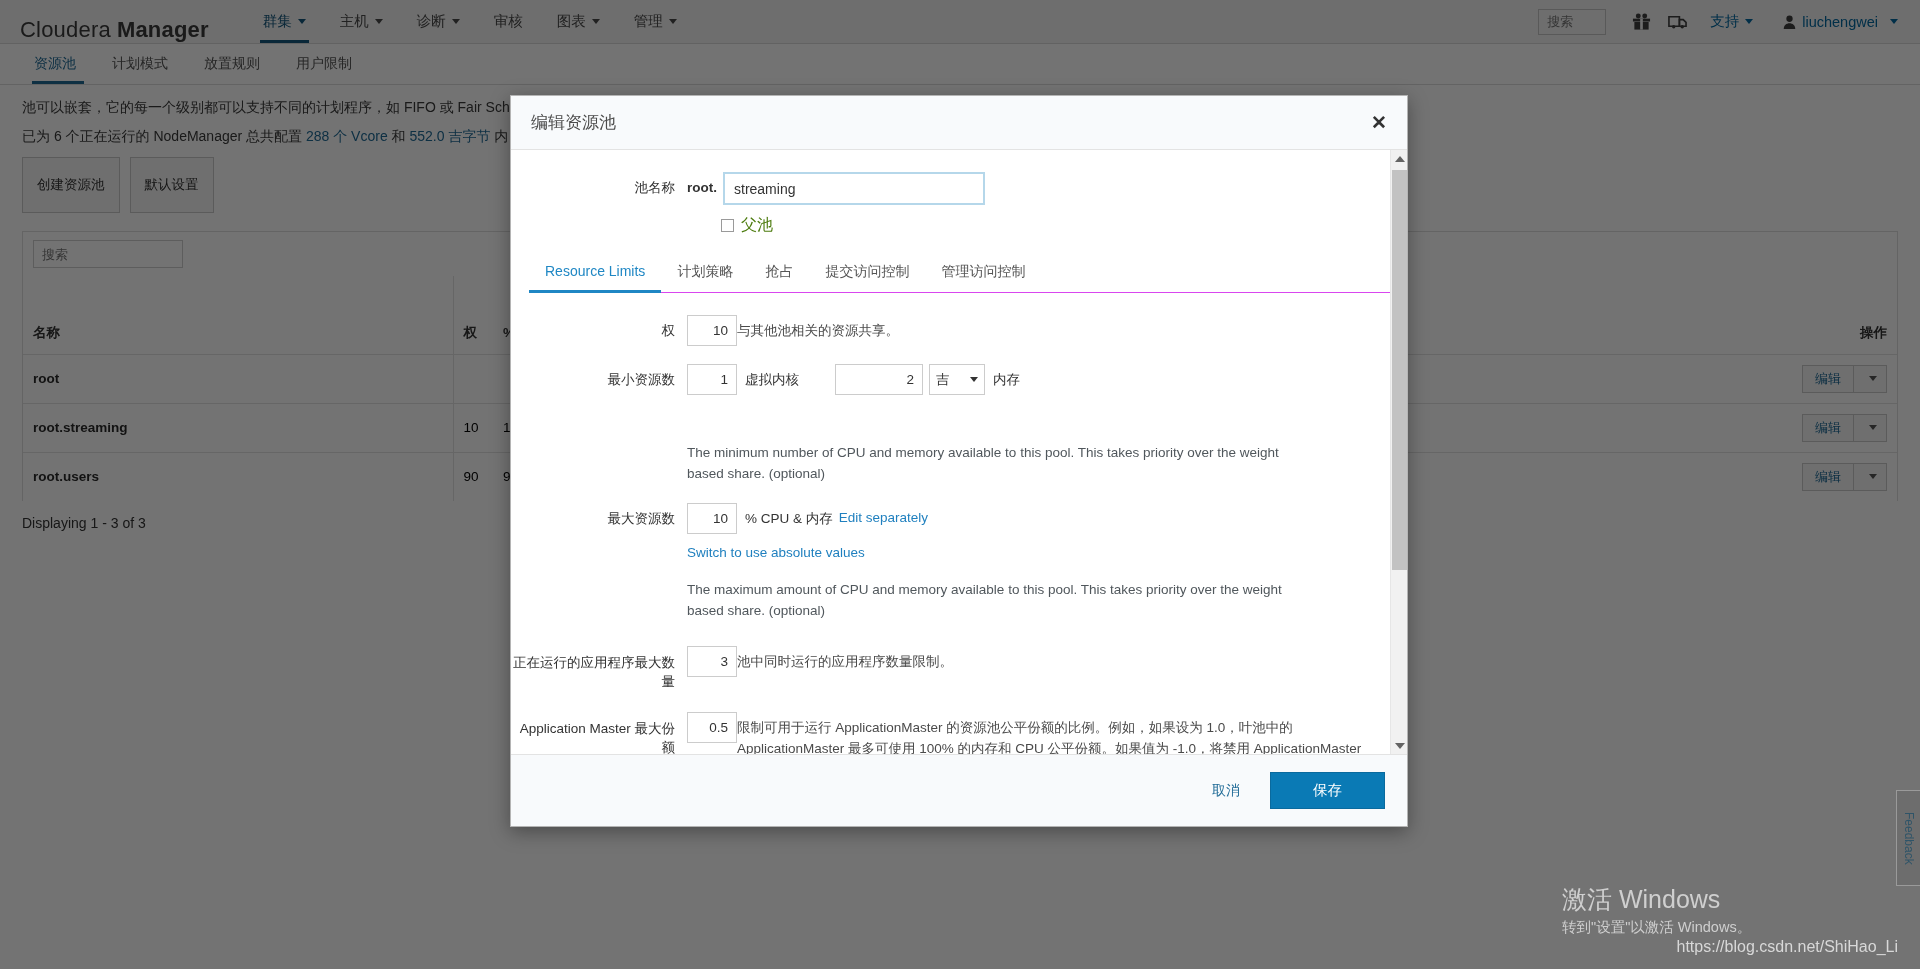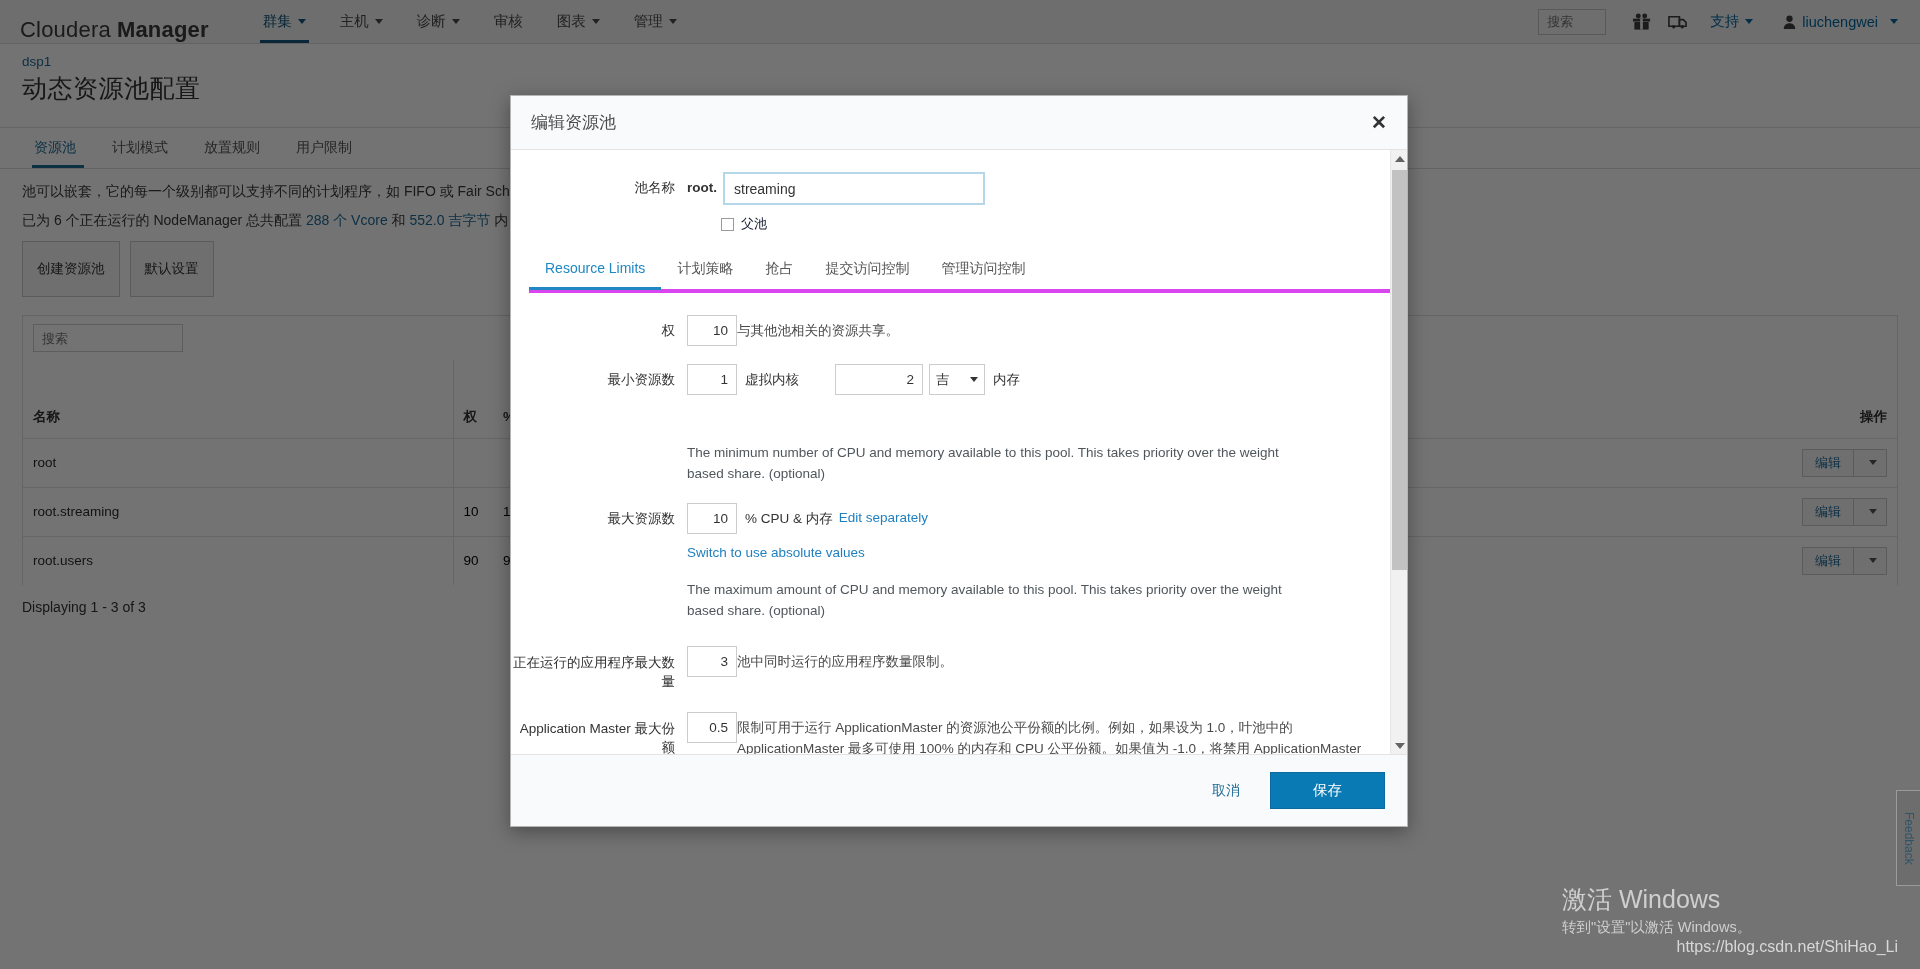--- a/index.html
+++ b/index.html
@@ -189,21 +189,21 @@
     color: #333;
     padding-bottom: 12px;
   }
   .grp-head th {
     text-align: center;
     font-weight: 700;
     border-bottom: 1px solid #e2e2e2;
     padding: 9px 6px;
   }
   .col-div { border-left: 1px solid #e2e2e2; }
-  td.name { font-weight: 400; color: #2b2b2b; }
+  td.name { font-weight: 700; color: #2b2b2b; }
   td.num, th.num { text-align: right; padding-right: 6px; }
   .sort-ico {
     display:inline-block; width:9px; color:#b5b5b5; font-size:9px; line-height:1;
   }
   .warn-tri {
     display:inline-block; width:0;height:0;
     border-left:6px solid transparent; border-right:6px solid transparent;
     border-bottom:11px solid #d58512;
     margin-right:5px; position:relative; top:1px;
   }
@@ -362,36 +362,36 @@
   .helptext.en { color: #50575c; margin-top: 48px; }
   .lnk-blue { color: #2080bf; cursor: pointer; text-decoration: none; }
   .chkrow { display: flex; align-items: center; margin-top: 10px; }
   .chkbox {
     width: 13px; height: 13px;
     border: 1px solid #9a9a9a;
     background: #fff;
     margin-right: 7px;
     cursor: pointer;
   }
-  .chklabel { font-size: 13px; color: #0f172a; }
+  .chklabel { font-size: 16px; color: #4d7c0f; }
 
   .selbox {
     height: 31px; width: 56px;
     border: 1px solid #cccccc; background:#fff;
     font-size: 13.5px; color:#333;
     display:flex; align-items:center; justify-content:space-between;
     padding: 0 6px; cursor: pointer;
     margin-left: 0;
   }
   .selcaret { width:0;height:0;border-left:4px solid transparent;border-right:4px solid transparent;border-top:5px solid #333; }
 
   
   .mtabs {
     display: flex;
-    border-bottom: 4px solid #d946ef;
+    border-bottom: 1px solid #d946ef;
     margin: 18px 0 0 18px;
     text-align: right;
   }
   .mtab {
     font-size: 14px; color: #555;
     padding: 9px 16px 11px 16px;
     cursor: pointer; position: relative;
     white-space: nowrap;
   }
   .mtab.active { color: #1f87c4; }
@@ -489,24 +489,20 @@
           <svg width="13" height="14" viewBox="0 0 14 15" fill="#3f3f3f">
             <circle cx="7" cy="4" r="3.4"></circle>
             <path d="M0.8 15 c0-4 2.9-6.2 6.2-6.2 s6.2 2.2 6.2 6.2 z"></path>
           </svg>
           <span>liuchengwei</span>
           <i class="caret"></i>
         </div>
       </div>
     </div>
 
-    <div class="pagehead">
-      <div class="breadcrumb">dsp1</div>
-      <div class="page-title">动态资源池配置</div>
-    </div>
 
     <div class="tabs">
       <div class="tab active">
         <span>资源池</span>
       </div>
       <div class="tab">
         <span>计划模式</span>
       </div>
       <div class="tab">
         <span>放置规则</span>

